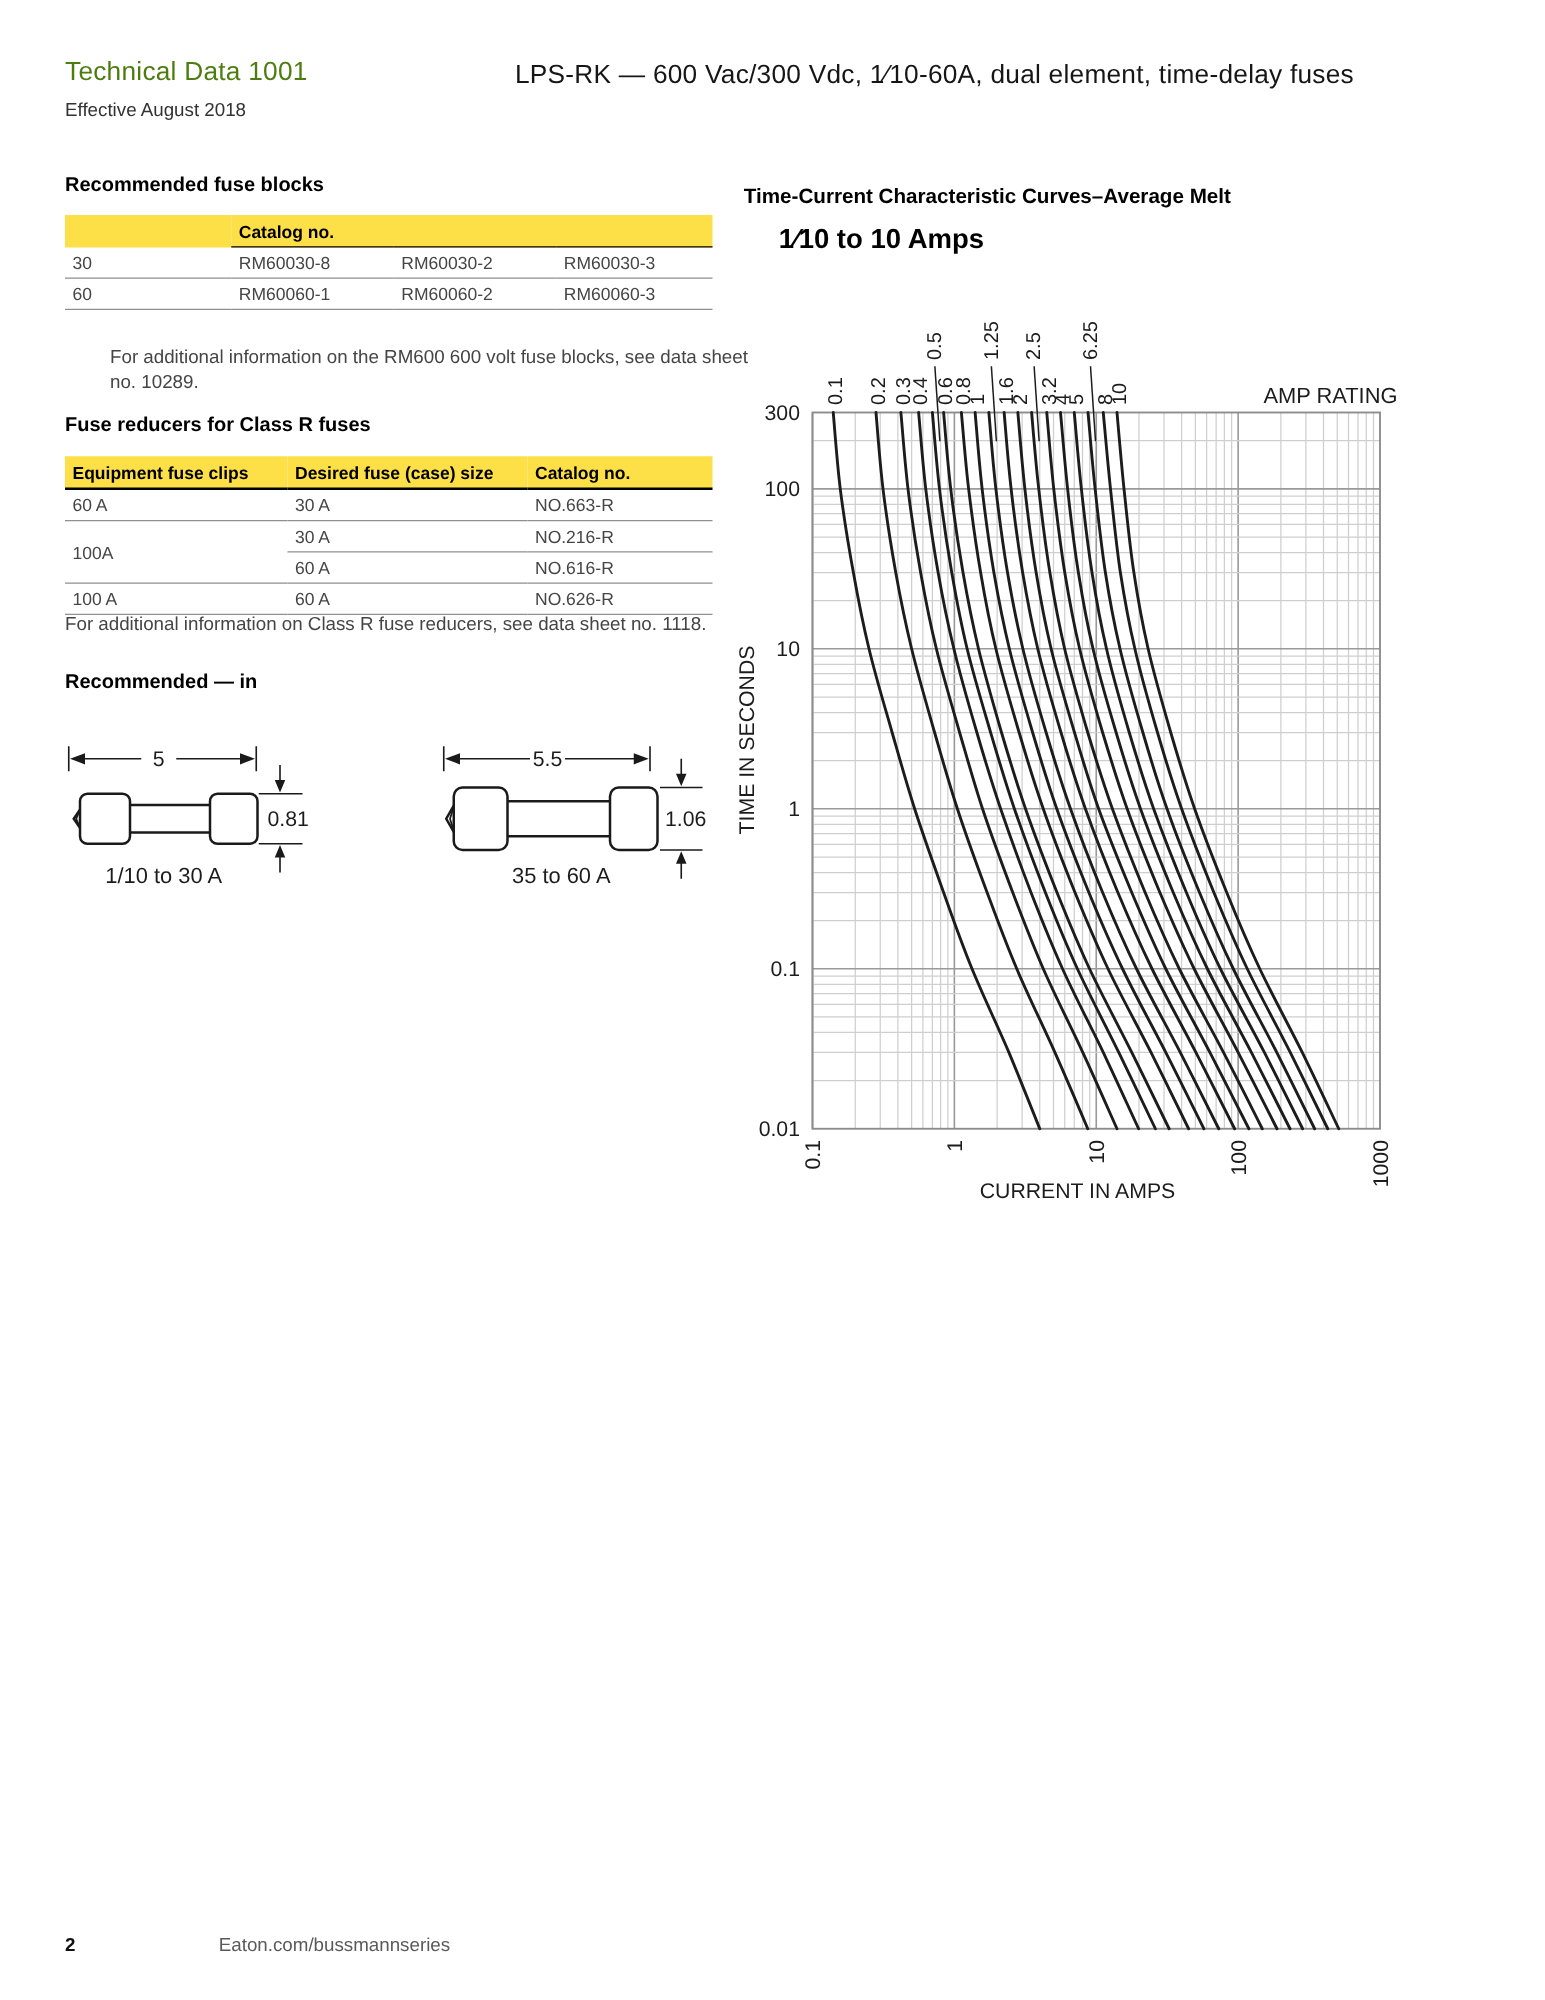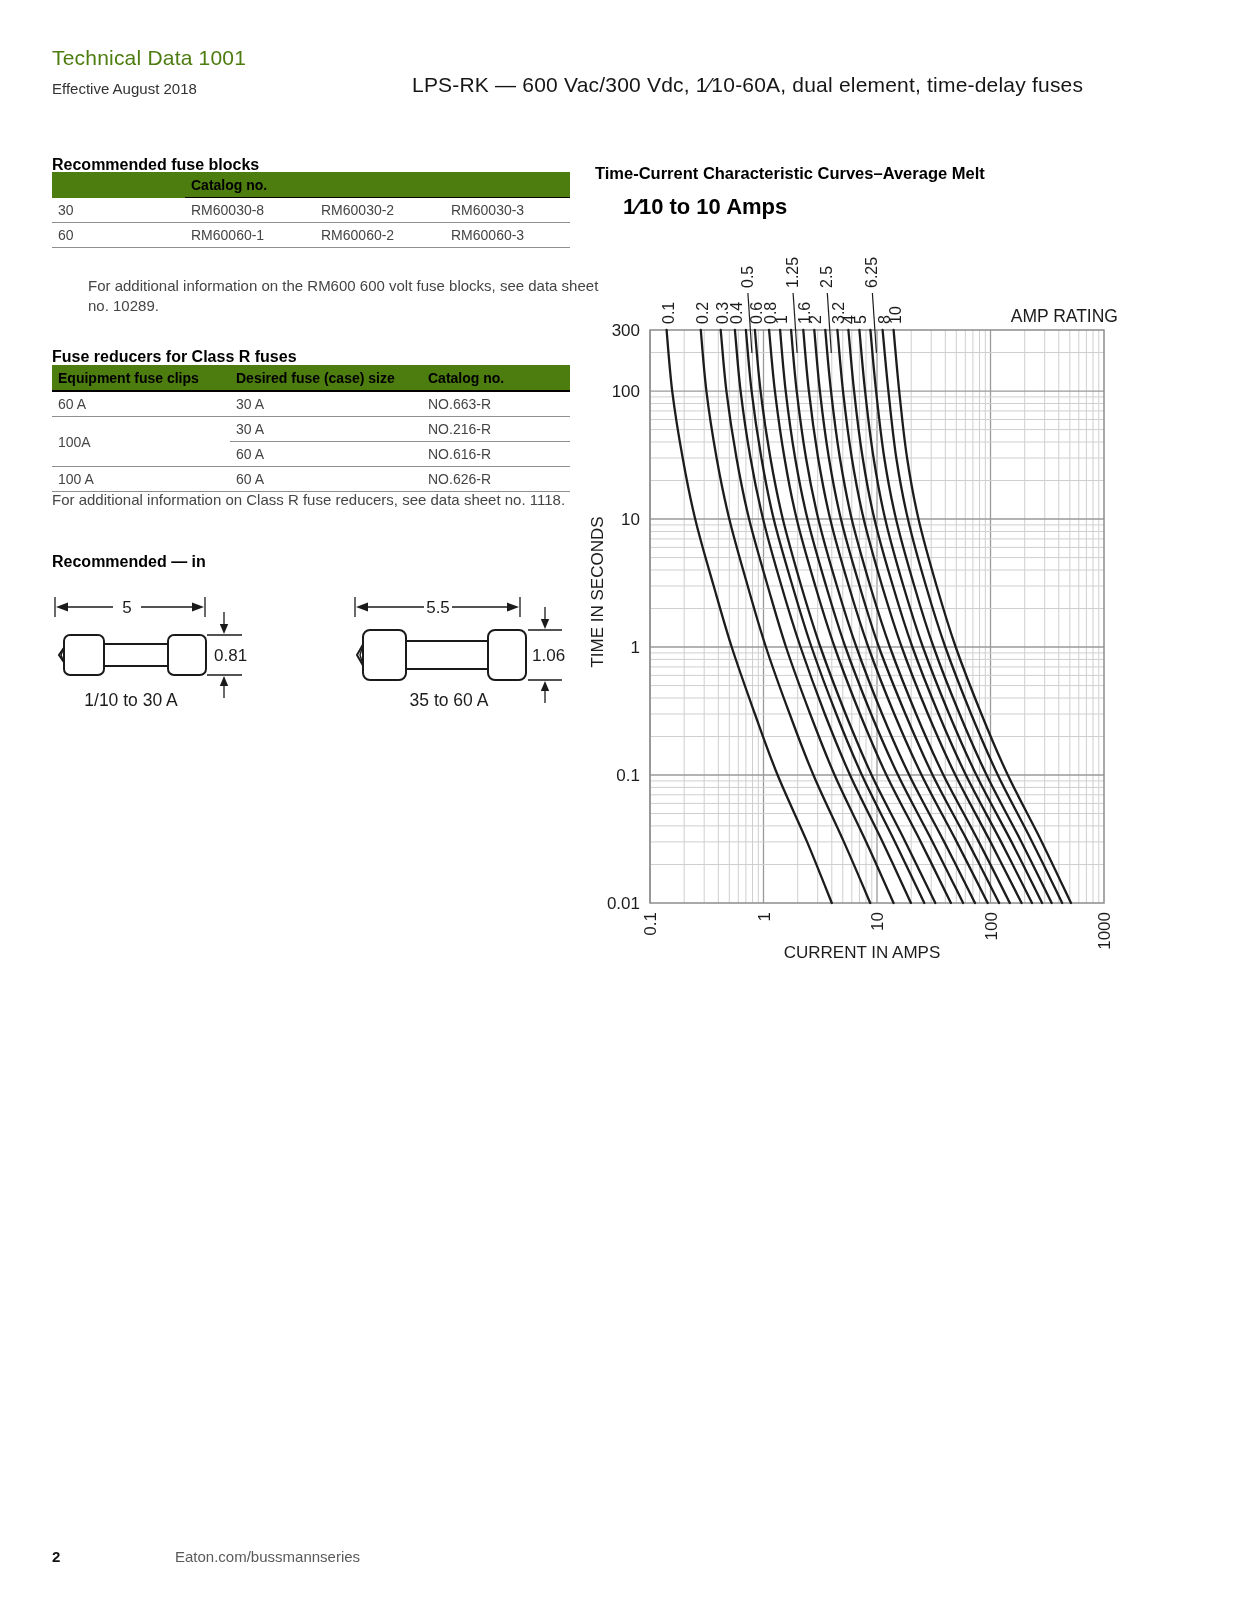--- a/index.html
+++ b/index.html
@@ -1,25 +1,25 @@
 <!DOCTYPE html>
 <html><head>
 <meta charset="utf-8">
 <style>
   html,body{margin:0;padding:0;}
   body{width:1236px;height:1600px;position:relative;background:#ffffff;
        font-family:"Liberation Sans","DejaVu Sans",sans-serif;color:#222;overflow:hidden;}
   .abs{position:absolute;}
   .doc-title{left:52px;top:46px;font-size:21px;color:#4d7c0f;letter-spacing:.2px;}
   .effective{left:52px;top:80px;font-size:15px;color:#333;}
-  .product-title{left:412px;top:48px;font-size:21px;color:#161616;letter-spacing:.2px;margin-top:25px;}
-  .sec-head{font-size:16px;font-weight:bold;color:#000;margin-top:16px;}
+  .product-title{left:412px;top:48px;font-size:21px;color:#161616;letter-spacing:.2px;}
+  .sec-head{font-size:16px;font-weight:bold;color:#000;}
   .note{width:520px;font-size:15px;line-height:1.32;color:#454545;}
   table{border-collapse:collapse;table-layout:fixed;width:518px;font-size:14px;color:#454545;}
-  thead th{background:#4d7c0f;color:#000;text-align:left;font-weight:bold;padding:3px 6px;height:19px;}
+  thead th{background:#fde047;color:#000;text-align:left;font-weight:bold;padding:3px 6px;height:19px;}
   tr.head-underline th{border-bottom:2.5px solid #000;}
   th.group-span{border-bottom:1.5px solid #000;}
   tbody td{padding:4px 6px;border-bottom:1.4px solid #8f8f8f;height:16px;vertical-align:middle;}
   svg text{font-family:"Liberation Sans","DejaVu Sans",sans-serif;}
   .footer-page{left:52px;top:1548px;font-size:15px;font-weight:bold;color:#111;}
   .footer-site{left:175px;top:1548px;font-size:15px;color:#5a5a5a;}
 </style>
 </head>
 <body>
 

